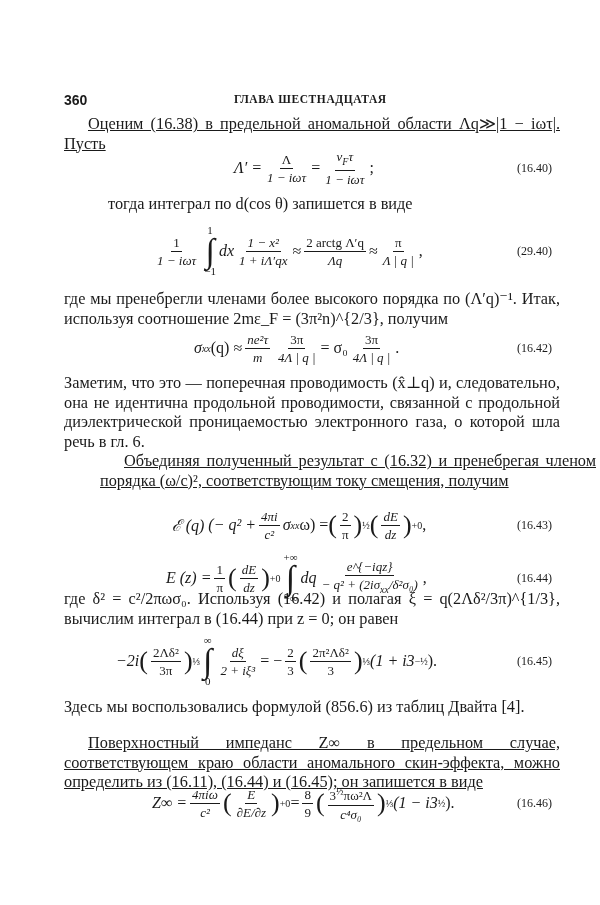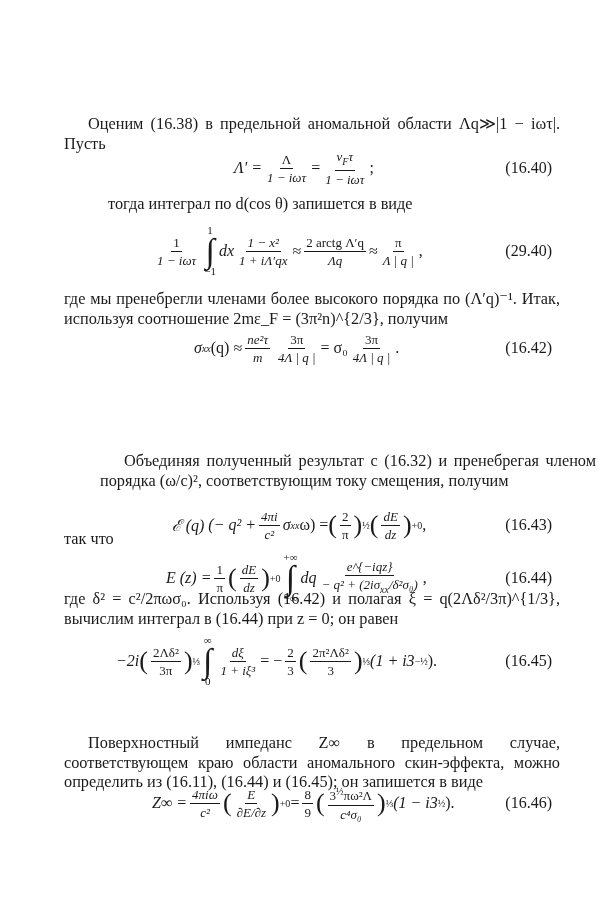--- a/index.html
+++ b/index.html
@@ -3,38 +3,42 @@
 <meta charset="utf-8">
 <style>
   html, body { margin:0; padding:0; background:#ffffff; }
   body { width:600px; height:905px; position:relative; overflow:hidden;
          font-family:"Liberation Serif","DejaVu Serif",serif; color:#1a1a1a; }
   .page { position:absolute; left:0; top:0; width:600px; height:905px; }
   .hdr { position:absolute; top:92px; left:64px; width:500px; height:16px; }
   .pno { position:absolute; left:0; top:0; font-size:14px; font-weight:bold; font-family:"Liberation Sans",sans-serif; }
   .rh { position:absolute; left:170px; top:1px; font-size:11.5px; letter-spacing:0.6px; font-weight:bold; }
   .txt { position:absolute; left:64px; width:496px; font-size:16.3px; line-height:19.6px; text-align:justify; }
-  .ind { text-indent:24px; }
+  .ind { text-indent:24px;text-decoration:underline; }
   .eq { position:absolute; left:64px; width:496px; height:40px; font-size:16px; }
   .eqbody { position:absolute; top:0; display:flex; align-items:center; height:100%; white-space:nowrap; }
-  .eqn { position:absolute; right:8px; top:50%; transform:translateY(-50%); font-size:16px; }
+  .eqn { position:absolute; right:8px; top:50%; transform:translateY(-50%); font-size:12px; }
   .frac { display:inline-flex; flex-direction:column; align-items:center; vertical-align:middle; margin:0 3px; font-size:13px; line-height:15px; }
   .frac .num { padding:0 2px 1px 2px; border-bottom:1px solid #1a1a1a; }
   .frac .den { padding:1px 2px 0 2px; }
   .it { font-style:italic; }
   .int { display:inline-flex; flex-direction:column; align-items:center; vertical-align:middle; font-size:11px; line-height:11px; margin:0 3px; }
   .int .s { font-size:34px; line-height:30px; font-style:italic; }
   .paren { font-size:26px; line-height:26px; vertical-align:middle; }
   sup, sub { font-size:10px; }
 </style>
 </head>
 <body>
 
 <div class="page">
 
+  <div class="hdr">
+    <span class="pno">360</span>
+    <span class="rh">ГЛАВА ШЕСТНАДЦАТАЯ</span>
+  </div>
 
   <div class="txt ind" style="top:114px;">Оценим (16.38) в предельной аномальной области Λq≫|1 − iωτ|. Пусть</div>
 
   <div class="eq" style="top:148px;">
     <div class="eqbody" style="left:170px;">
       <span class="it">Λ′ =</span>
       <span class="frac">
           <span class="num">Λ</span>
           <span class="den it">1 − iωτ</span>
         </span>
@@ -99,20 +103,21 @@
       <span>= σ₀</span>
       <span class="frac">
           <span class="num">3π</span>
           <span class="den it">4Λ | q |</span>
         </span>
       <span>.</span>
     </div>
     <span class="eqn">(16.42)</span>
   </div>
 
+  <div class="txt" style="top:373px;">Заметим, что это — поперечная проводимость (x̂⊥q) и, следовательно, она не идентична продольной проводимости, связанной с продольной диэлектрической проницаемостью электронного газа, о которой шла речь в гл. 6.</div>
   <div class="txt ind" style="top:451px;margin-left:36px;">Объединяя полученный результат с (16.32) и пренебрегая членом порядка (ω/c)², соответствующим току смещения, получим</div>
 
   <div class="eq" style="top:505px;">
     <div class="eqbody" style="left:102px;margin-left:6px;">
       <span class="it">ℰ (q)</span>&nbsp;
       <span class="it">(− q² +</span>
       <span class="frac">
           <span class="num it">4πi</span>
           <span class="den it">c²</span>
         </span>
@@ -123,21 +128,20 @@
         </span><span class="paren">)</span><sup>½</sup>
       <span class="paren">(</span><span class="frac">
           <span class="num it">dE</span>
           <span class="den it">dz</span>
         </span><span class="paren">)</span><sub>+0</sub>
       <span>,</span>
     </div>
     <span class="eqn">(16.43)</span>
   </div>
 
-  <div class="txt" style="top:529px;">так что</div>
 
   <div class="eq" style="top:548px;height:60px;">
     <div class="eqbody" style="left:102px;">
       <span class="it">E (z) =</span>
       <span class="frac">
           <span class="num">1</span>
           <span class="den">π</span>
         </span>
       <span class="paren">(</span>
         <span class="frac">
@@ -173,41 +177,42 @@
         </span>
         <span class="paren">)</span>
         <sup>⅓</sup>
       <span class="int">
           <span>∞</span>
           <span class="s">∫</span>
           <span>0</span>
         </span>
       <span class="frac">
           <span class="num it">dξ</span>
-          <span class="den it">1 + iξ³</span>
+          <span class="den it">2 + iξ³</span>
         </span>
       <span>= −</span>
       <span class="frac">
           <span class="num">2</span>
           <span class="den">3</span>
         </span>
       <span class="paren">(</span>
         <span class="frac">
           <span class="num">2π²Λδ²</span>
           <span class="den">3</span>
         </span>
         <span class="paren">)</span>
         <sup>⅓</sup>
       <span class="it">(1 + i3</span>
         <sup>−½</sup>
         <span>).</span>
     </div>
     <span class="eqn">(16.45)</span>
   </div>
 
+  <div class="txt" style="top:697px;">Здесь мы воспользовались формулой (856.6) из таблиц Двайта [4].</div>
   <div class="txt ind" style="top:733px;">Поверхностный импеданс Z∞ в предельном случае, соответствующем краю области аномального скин-эффекта, можно определить из (16.11), (16.44) и (16.45); он запишется в виде</div>
 
   <div class="eq" style="top:778px;height:50px;">
     <div class="eqbody" style="left:88px;">
       <span class="it">Z∞ =</span>
       <span class="frac">
           <span class="num it">4πiω</span>
           <span class="den it">c²</span>
         </span>
       <span class="paren">(</span>

